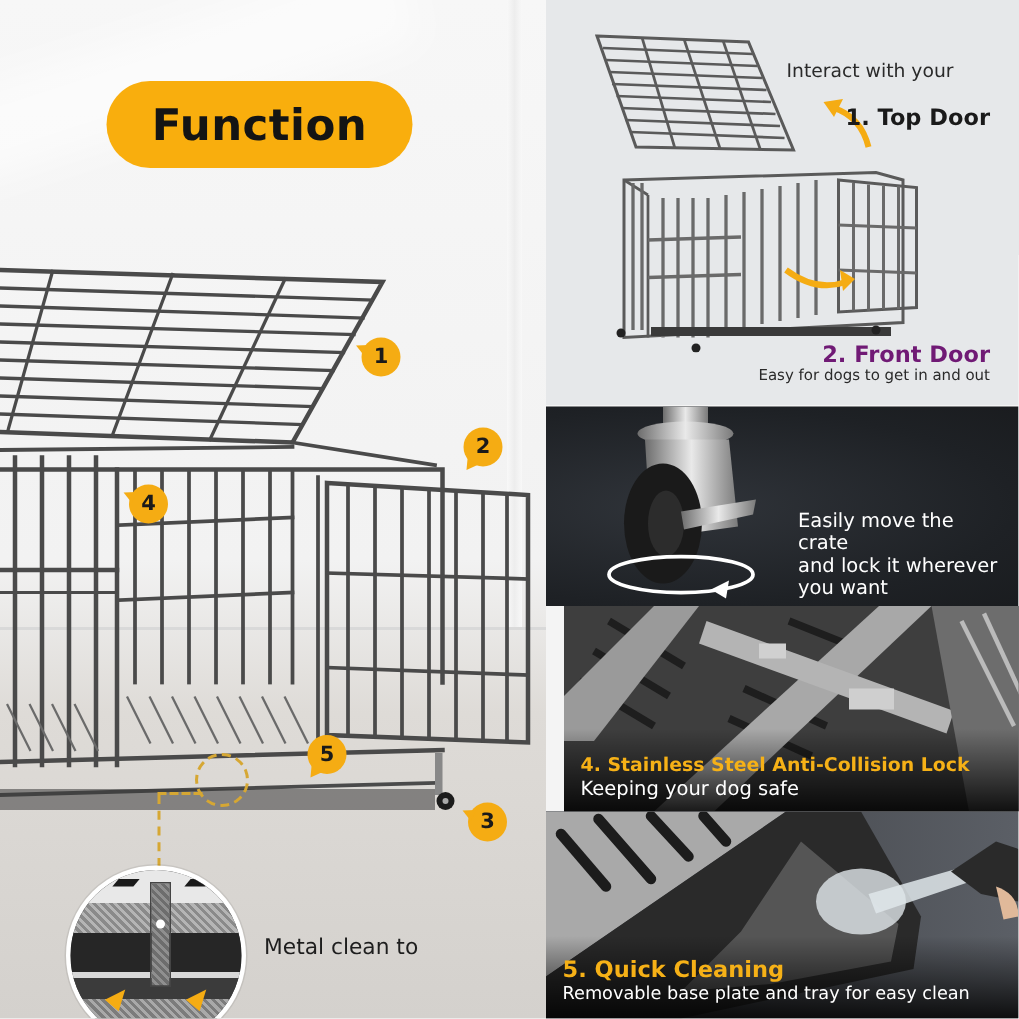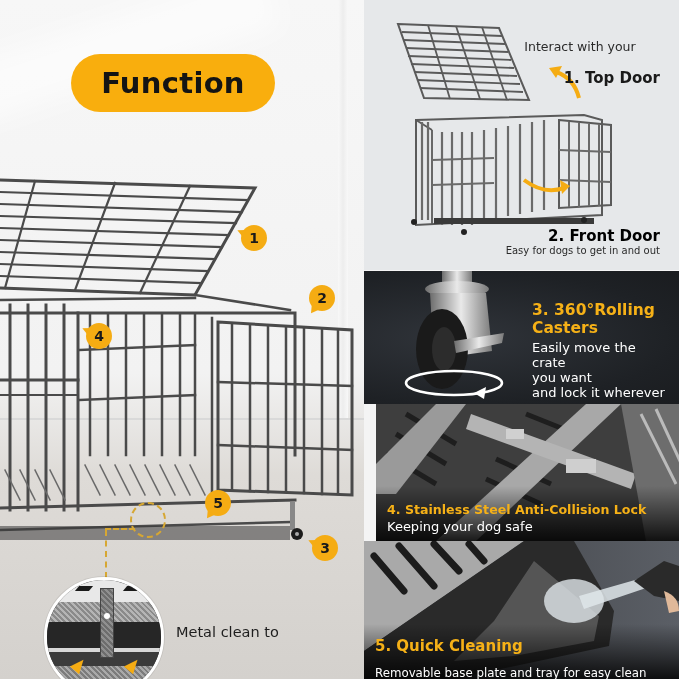--- a/index.html
+++ b/index.html
@@ -90,21 +90,21 @@
 
   
   .right { position: absolute; left: 364px; top: 0; width: 315px; height: 679px; }
 
   .panel-top {
     position: absolute; left: 0; top: 0; width: 315px; height: 270px;
     background: #e6e8ea;
   }
   .top-title { position: absolute; right: 19px; top: 21px; font-weight: bold; font-size: 15px; color: #1a1a1a; text-align: right; margin-top: 48px; }
   .top-sub { position: absolute; right: 19px; top: 39px; font-size: 12.5px; line-height: 15px; color: #2a2a2a; text-align: center; width: 160px; }
-  .front-title { position: absolute; right: 19px; top: 227px; font-weight: bold; font-size: 15px; color: #000000; text-align: right; }
+  .front-title { position: absolute; right: 19px; top: 227px; font-weight: bold; font-size: 15px; color: #701a75; text-align: right; }
   .front-sub { position: absolute; right: 19px; top: 245px; font-size: 10px; color: #2a2a2a; text-align: right; width: 300px; }
   .mini-cage { position: absolute; left: 20px; top: 20px; width: 240px; height: 215px; }
 
   .panel-casters {
     position: absolute; left: 0; top: 271px; width: 315px; height: 133px;
     background: radial-gradient(ellipse at 30% 50%, #30343a 0%, #1e2125 70%, #1a1c1f 100%);
     overflow: hidden;
   }
   .caster-title { position: absolute; left: 168px; top: 30px; font-weight: bold; font-size: 15.5px; line-height: 18px; color: #f6b117; }
   .caster-sub { position: absolute; left: 168px; top: 69px; font-size: 13px; line-height: 15px; color: #ffffff; width: 140px; }
@@ -114,21 +114,21 @@
     background: #5c5c5c; overflow: hidden;
   }
   .lock-title { position: absolute; left: 11px; top: 98px; font-weight: bold; font-size: 12.6px; color: #f6b117; white-space: nowrap; }
   .lock-sub { position: absolute; left: 11px; top: 115px; font-size: 13px; color: #ffffff; }
 
   .panel-clean {
     position: absolute; left: 0; top: 541px; width: 315px; height: 138px;
     background: #2a2c30; overflow: hidden;
   }
   .clean-title { position: absolute; left: 11px; top: 96px; font-weight: bold; font-size: 15px; color: #f6b117; }
-  .clean-sub { position: absolute; left: 11px; top: 125px; font-size: 11.8px; color: #ffffff; white-space: nowrap; }
+  .clean-sub { position: absolute; left: 11px; top: 114px; font-size: 11.8px; color: #ffffff; white-space: nowrap; }
 
   .shade-bottom { position: absolute; left: 0; bottom: 0; width: 100%; height: 55px; background: linear-gradient(180deg, rgba(0,0,0,0) 0%, rgba(0,0,0,0.85) 100%); }
 </style>
 </head>
 <body>
 
 <div class="left">
   <div class="light-streak"></div>
   <div class="wall-edge"></div>
   <div class="floor-line"></div>
@@ -333,28 +333,24 @@
       </defs>
       <rect x="48" y="0" width="30" height="14" fill="url(#chrome)"></rect>
       <ellipse cx="63" cy="18" rx="32" ry="8" fill="url(#chrome)"></ellipse>
       <path d="M36 22 L92 22 L98 80 L40 88 Z" fill="url(#chrome)"></path>
       <ellipse cx="48" cy="78" rx="26" ry="40" fill="#1a1a1a"></ellipse>
       <ellipse cx="50" cy="78" rx="12" ry="22" fill="#2c2c2c"></ellipse>
       <path d="M60 70 L110 62 L108 72 L62 82 Z" fill="url(#chrome)"></path>
       <ellipse cx="60" cy="112" rx="48" ry="12" fill="none" stroke="#fff" stroke-width="2.5"></ellipse>
       <polygon points="80,122 92,116 90,128" fill="#fff"></polygon>
     </svg>
-    <div class="caster-title">
-      <div>3. 360°Rolling</div>
-      <div>Casters</div>
-    </div>
     <div class="caster-sub">
       <div>Easily move the crate</div>
+      <div>and lock it wherever</div>
       <div>you want</div>
-      <div>and lock it wherever</div>
     </div>
   </div>
 
   <div class="panel-lock">
     <svg style="position:absolute; left:0; top:0; width:315px; height:137px;" viewBox="0 0 315 137" xmlns="http://www.w3.org/2000/svg">
       <rect width="315" height="137" fill="#3e3e3e"></rect>
       <g stroke="#1e1e1e" stroke-width="5">
         <line x1="30" y1="10" x2="80" y2="40"></line>
         <line x1="20" y1="30" x2="70" y2="60"></line>
         <line x1="10" y1="50" x2="60" y2="80"></line>

